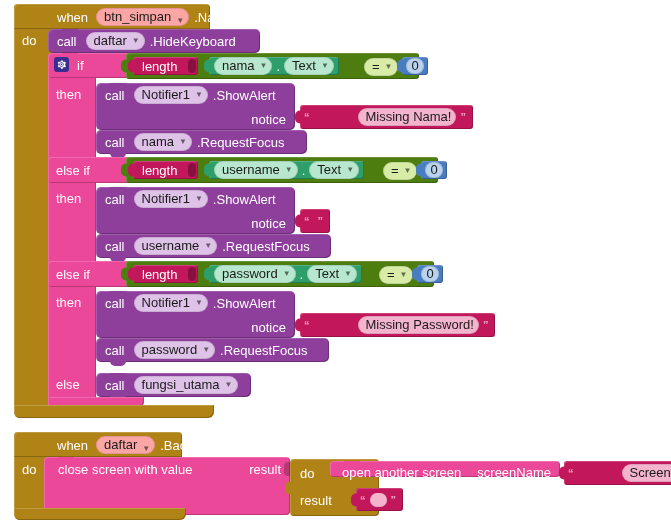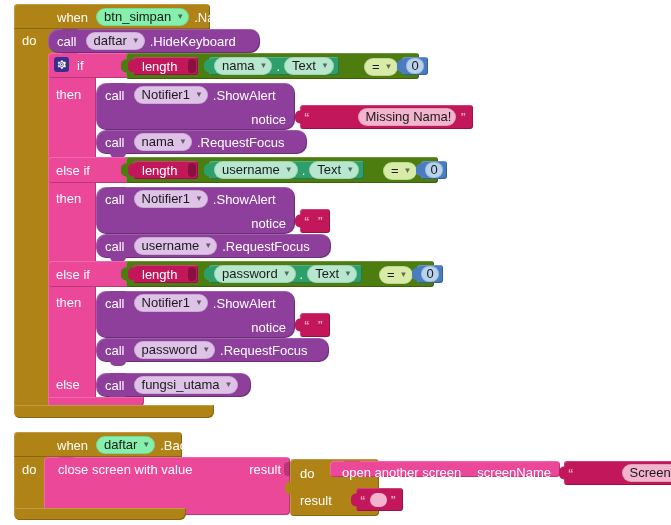--- a/index.html
+++ b/index.html
@@ -48,31 +48,31 @@
     white-space: nowrap;
     line-height: 16px;
     box-shadow: inset 0 0 0 1px rgba(0,0,0,.10);
   }
   .fld .caret {
     margin-left: 5px;
     font-size: 8px;
     line-height: 8px;
     opacity: .62;
   }
-  .fld-gold  { background: #86efac; }
+  .fld-gold  { background: #fca5a5; align-items: flex-end; }
   .fld-purple{ background: #dfc2e8; }
   .fld-mint  { background: #b7e8cf; }
   .fld-pink  { background: #f4b4cd; margin-left: 44px; }
   .fld-lime  { background: #d8eca8; }
   .fld-blue  { background: #b9d3ee; }
 
   
   .call {
     background: #8d3f9b;
-    border-radius: 10px;
+    border-radius: 5px;
     box-shadow: inset -1px -1px 0 rgba(0,0,0,.24), inset 1px 1px 0 rgba(255,255,255,.16);
   }
   .call-row {
     height: 24px;
     display: flex;
     align-items: center;
     color: #ffffff;
     white-space: nowrap;
     padding-left: 9px;
   }
@@ -378,20 +378,23 @@
     </span>
     <span class="suffix">.ShowAlert</span>
   </div>
   <div class="call-row arg">
     <span>notice</span>
   </div>
 </div>
 <div class="blk val txtb" style="left:300px; top:313px; height:24px; padding-right:3px;">
   <div class="plug"></div>
   <span class="quote">“</span>
+  <span class="fld fld-pink">
+    <span>Missing Password!</span>
+  </span>
   <span class="quote">”</span>
 </div>
 <div class="blk call" style="left:96px; top:338px; width:233px; height:24px;">
   <div class="nub bottom"></div>
   <div class="call-row">
     <span class="lbl">call</span>
     <span class="fld fld-purple">
       <span>password</span>
       <span class="caret">▼</span>
     </span>

